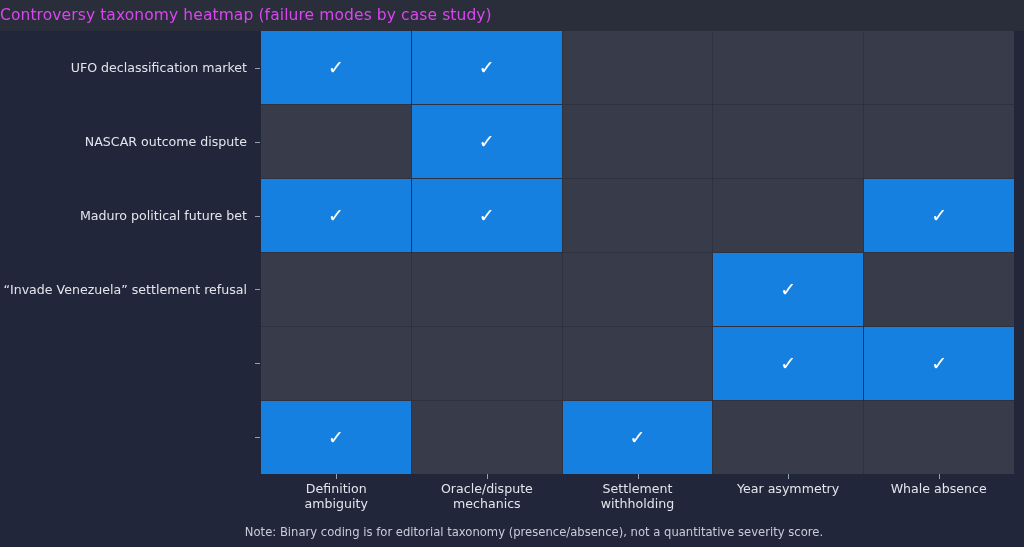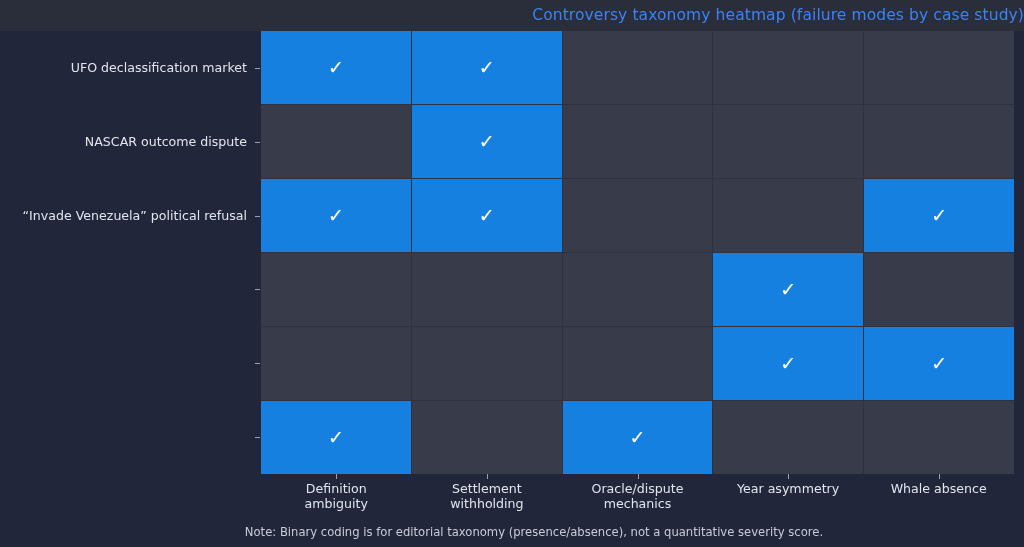--- a/index.html
+++ b/index.html
@@ -28,22 +28,22 @@
     height: 31px;
     background: #2a2d3a;
   }
   #title {
     position: absolute;
     left: 0;
     top: 0;
     width: 1024px;
     height: 31px;
     line-height: 31px;
-    text-align: right;
-    color: #3b82f6;
+    text-align: left;
+    color: #d946ef;
     font-size: 15.5px;
     letter-spacing: 0.1px;
     white-space: nowrap;
   }
   
   #plot {
     position: absolute;
     left: 261px;
     top: 31px;
     width: 753px;
@@ -143,21 +143,22 @@
 <body>
 
 <div id="figure">
 
   <div id="title-band"></div>
   <div id="title">Controversy taxonomy heatmap (failure modes by case study)</div>
 
   <div id="ylabels">
       <div class="ylabel">UFO declassification market</div>
       <div class="ylabel">NASCAR outcome dispute</div>
-      <div class="ylabel">“Invade Venezuela” political refusal</div>
+      <div class="ylabel">Maduro political future bet</div>
+      <div class="ylabel">“Invade Venezuela” settlement refusal</div>
     </div>
   <div id="plot">
       <div class="cell on">
         <span class="check">✓</span>
       </div>
       <div class="cell on">
         <span class="check">✓</span>
       </div>
       <div class="cell"></div>
       <div class="cell"></div>
@@ -202,24 +203,24 @@
       <div class="cell"></div>
       <div class="cell on">
         <span class="check">✓</span>
       </div>
       <div class="cell"></div>
       <div class="cell"></div>
     </div>
   <div id="xlabels">
       <div class="xlabel">Definition
 ambiguity</div>
+      <div class="xlabel">Oracle/dispute
+mechanics</div>
       <div class="xlabel">Settlement
 withholding</div>
-      <div class="xlabel">Oracle/dispute
-mechanics</div>
       <div class="xlabel">Year asymmetry</div>
       <div class="xlabel">Whale absence</div>
     </div>
 
   <div id="footnote">Note: Binary coding is for editorial taxonomy (presence/absence), not a quantitative severity score.</div>
 
 <div class="ytick" style="top: 67.9167px;"></div>
     <div class="ytick" style="top: 141.75px;"></div>
     <div class="ytick" style="top: 215.583px;"></div>
     <div class="ytick" style="top: 289.417px;"></div>

